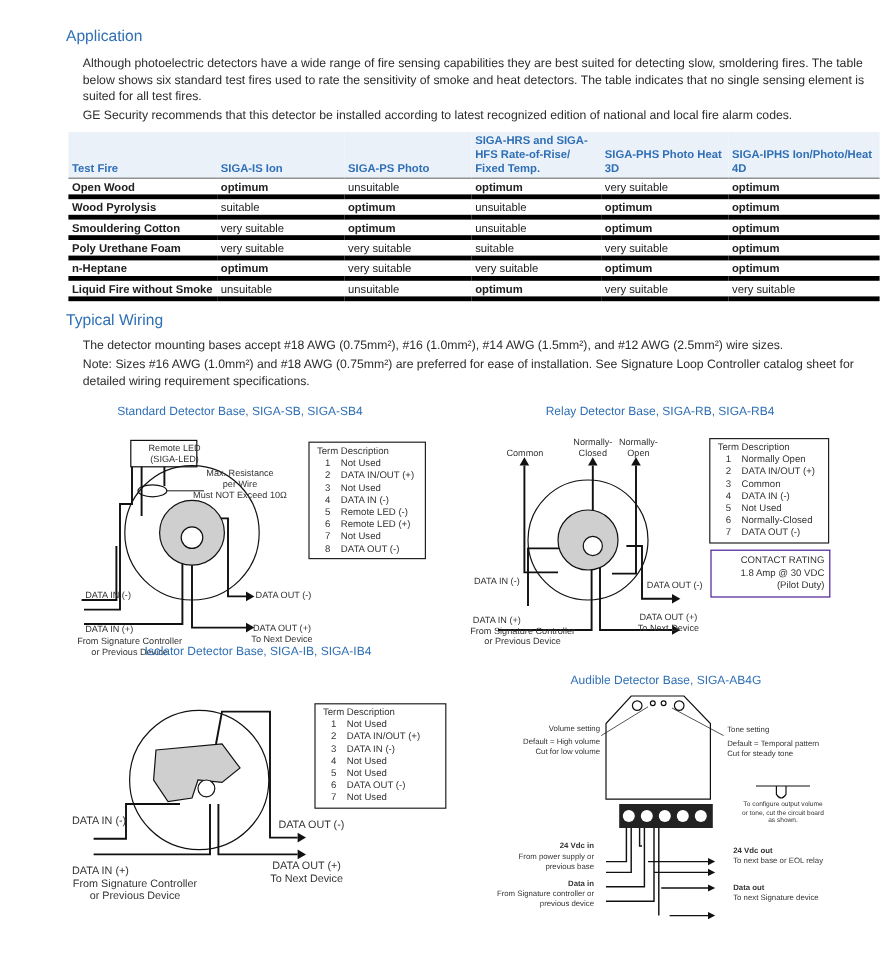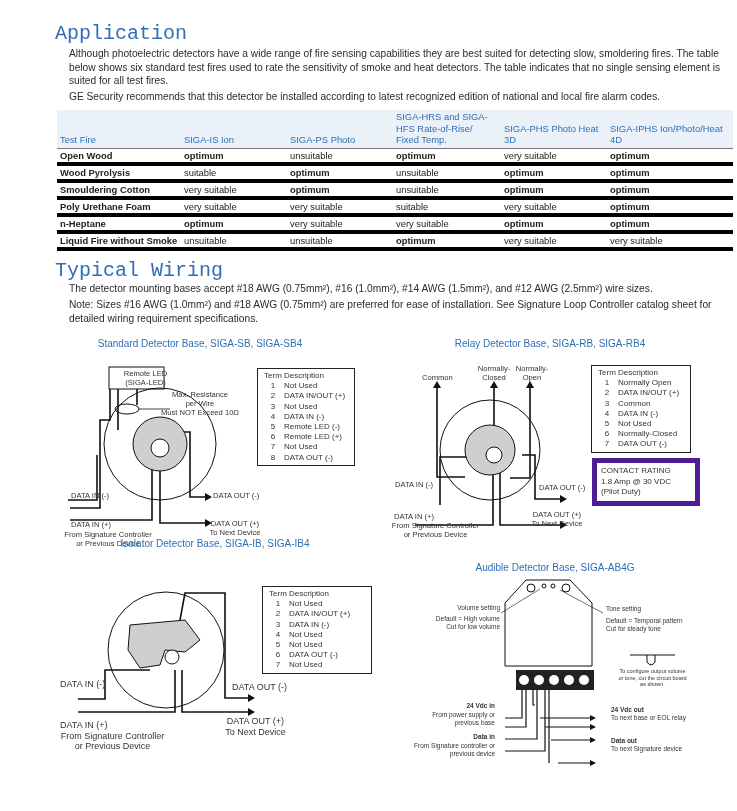--- a/index.html
+++ b/index.html
@@ -1,32 +1,32 @@
 <!DOCTYPE html>
 <html><head>
 <meta charset="utf-8">
 <style>
   html, body { margin: 0; padding: 0; background: #ffffff; }
   body { width: 737px; height: 811px; position: relative; overflow: hidden;
          font-family: "Liberation Sans", sans-serif; color: #333; }
-  .h1 { position: absolute; left: 55px; color: #2f6fb5; font-size: 20px; font-weight: normal; margin: 0; font-family: Liberation Mono, monospace; }
+  .h1 { position: absolute; left: 55px; color: #2f6fb5; font-size: 13px; font-weight: normal; margin: 0; }
   .para { position: absolute; left: 69px; width: 672px; font-size: 10.2px; line-height: 13.5px; color: #2b2b2b; margin: 0; }
   table.fires { position: absolute; left: 57px; top: 110px; width: 676px; border-collapse: collapse; font-size: 9.4px; }
   table.fires thead tr { background: #eaf1f9; }
-  table.fires th { color: #2f6fb5; font-weight: normal; text-align: left; vertical-align: bottom;
+  table.fires th { color: #2f6fb5; font-weight: bold; text-align: left; vertical-align: bottom;
                    padding: 1px 3px 2px 3px; line-height: 11.5px; border-bottom: 1px solid #777; }
   table.fires td { padding: 1px 3px; height: 11px; line-height: 11px; border-bottom: 4px solid #000000; color: #222; }
   table.fires td.fire { font-weight: bold; }
   table.fires td.opt { font-weight: bold; }
   .diag-title { position: absolute; color: #2f6fb5; font-weight: normal; font-size: 10px; text-align: center; }
   .termbox { position: absolute; border: 1px solid #222; background: #fff; font-size: 8px; line-height: 10.2px;
              padding: 2px 4px; color: #333; }
   .termbox .row { display: flex; }
   .termbox .t { width: 22px; text-align: center; }
-  .contact { position: absolute; border: 5px solid #4c1d95; font-size: 8px; line-height: 10.5px; text-align: left;
+  .contact { position: absolute; border: 1px solid #4c1d95; font-size: 8px; line-height: 10.5px; text-align: right;
              padding: 3px 4px; color: #333; }
   .lbl { position: absolute; font-size: 7.6px; line-height: 9.2px; color: #333; white-space: nowrap; }
   .lbl.c { text-align: center; }
   .lbl.r { text-align: right; }
   .lbl.b { font-weight: bold; }
   svg.diag { position: absolute; overflow: visible; }
 </style>
 </head>
 <body>
 

